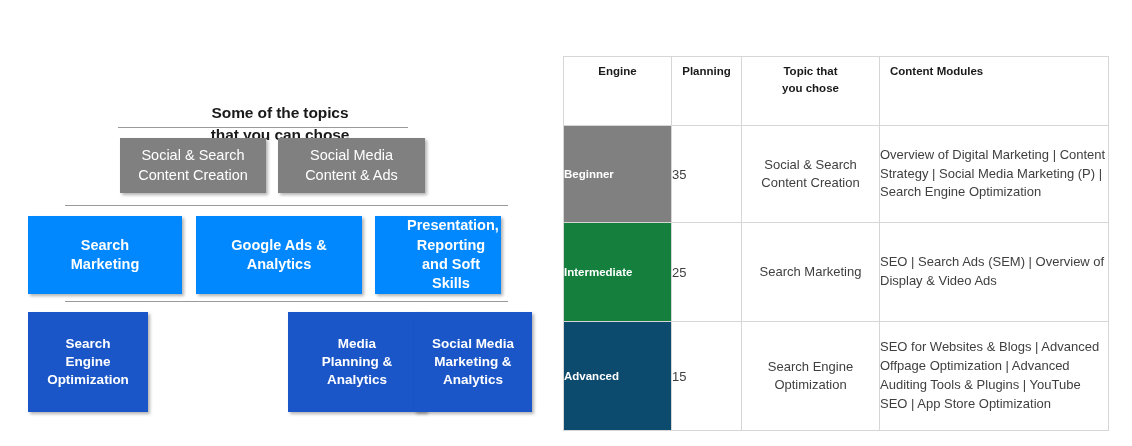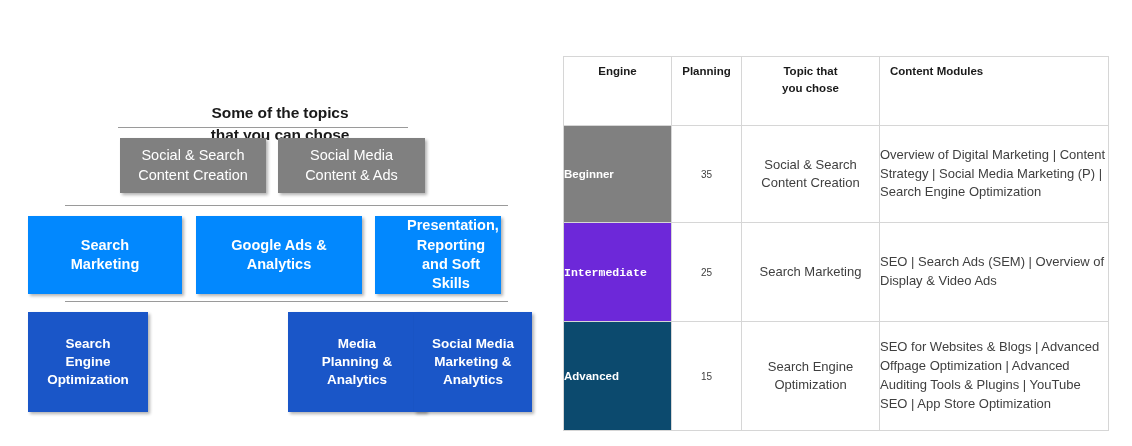--- a/index.html
+++ b/index.html
@@ -112,26 +112,25 @@
   .th-left   { text-align: left; }
 
   .cell-level {
     text-align: left;
     color: #ffffff;
     font-size: 11.5px;
     font-weight: bold;
     padding: 0;
   }
   .cell-level.lvl-gray  { background: #808080; }
-  .cell-level.lvl-azure { background: #6d28d9; font-family: Liberation Mono, monospace; }
+  .cell-level.lvl-azure { background: #15803d; }
   .cell-level.lvl-navy  { background: #0c4a6e; margin-left: 30px; }
 
   .cell-learners {
-    text-align: center;
-    font-size: 10px;
+    font-size: 13px;
     color: #3f3f3f;
   }
   .cell-topic {
     text-align: center;
     font-size: 13px;
     color: #3f3f3f;
     line-height: 1.42;
     padding: 4px 8px;
   }
   .cell-modules {

